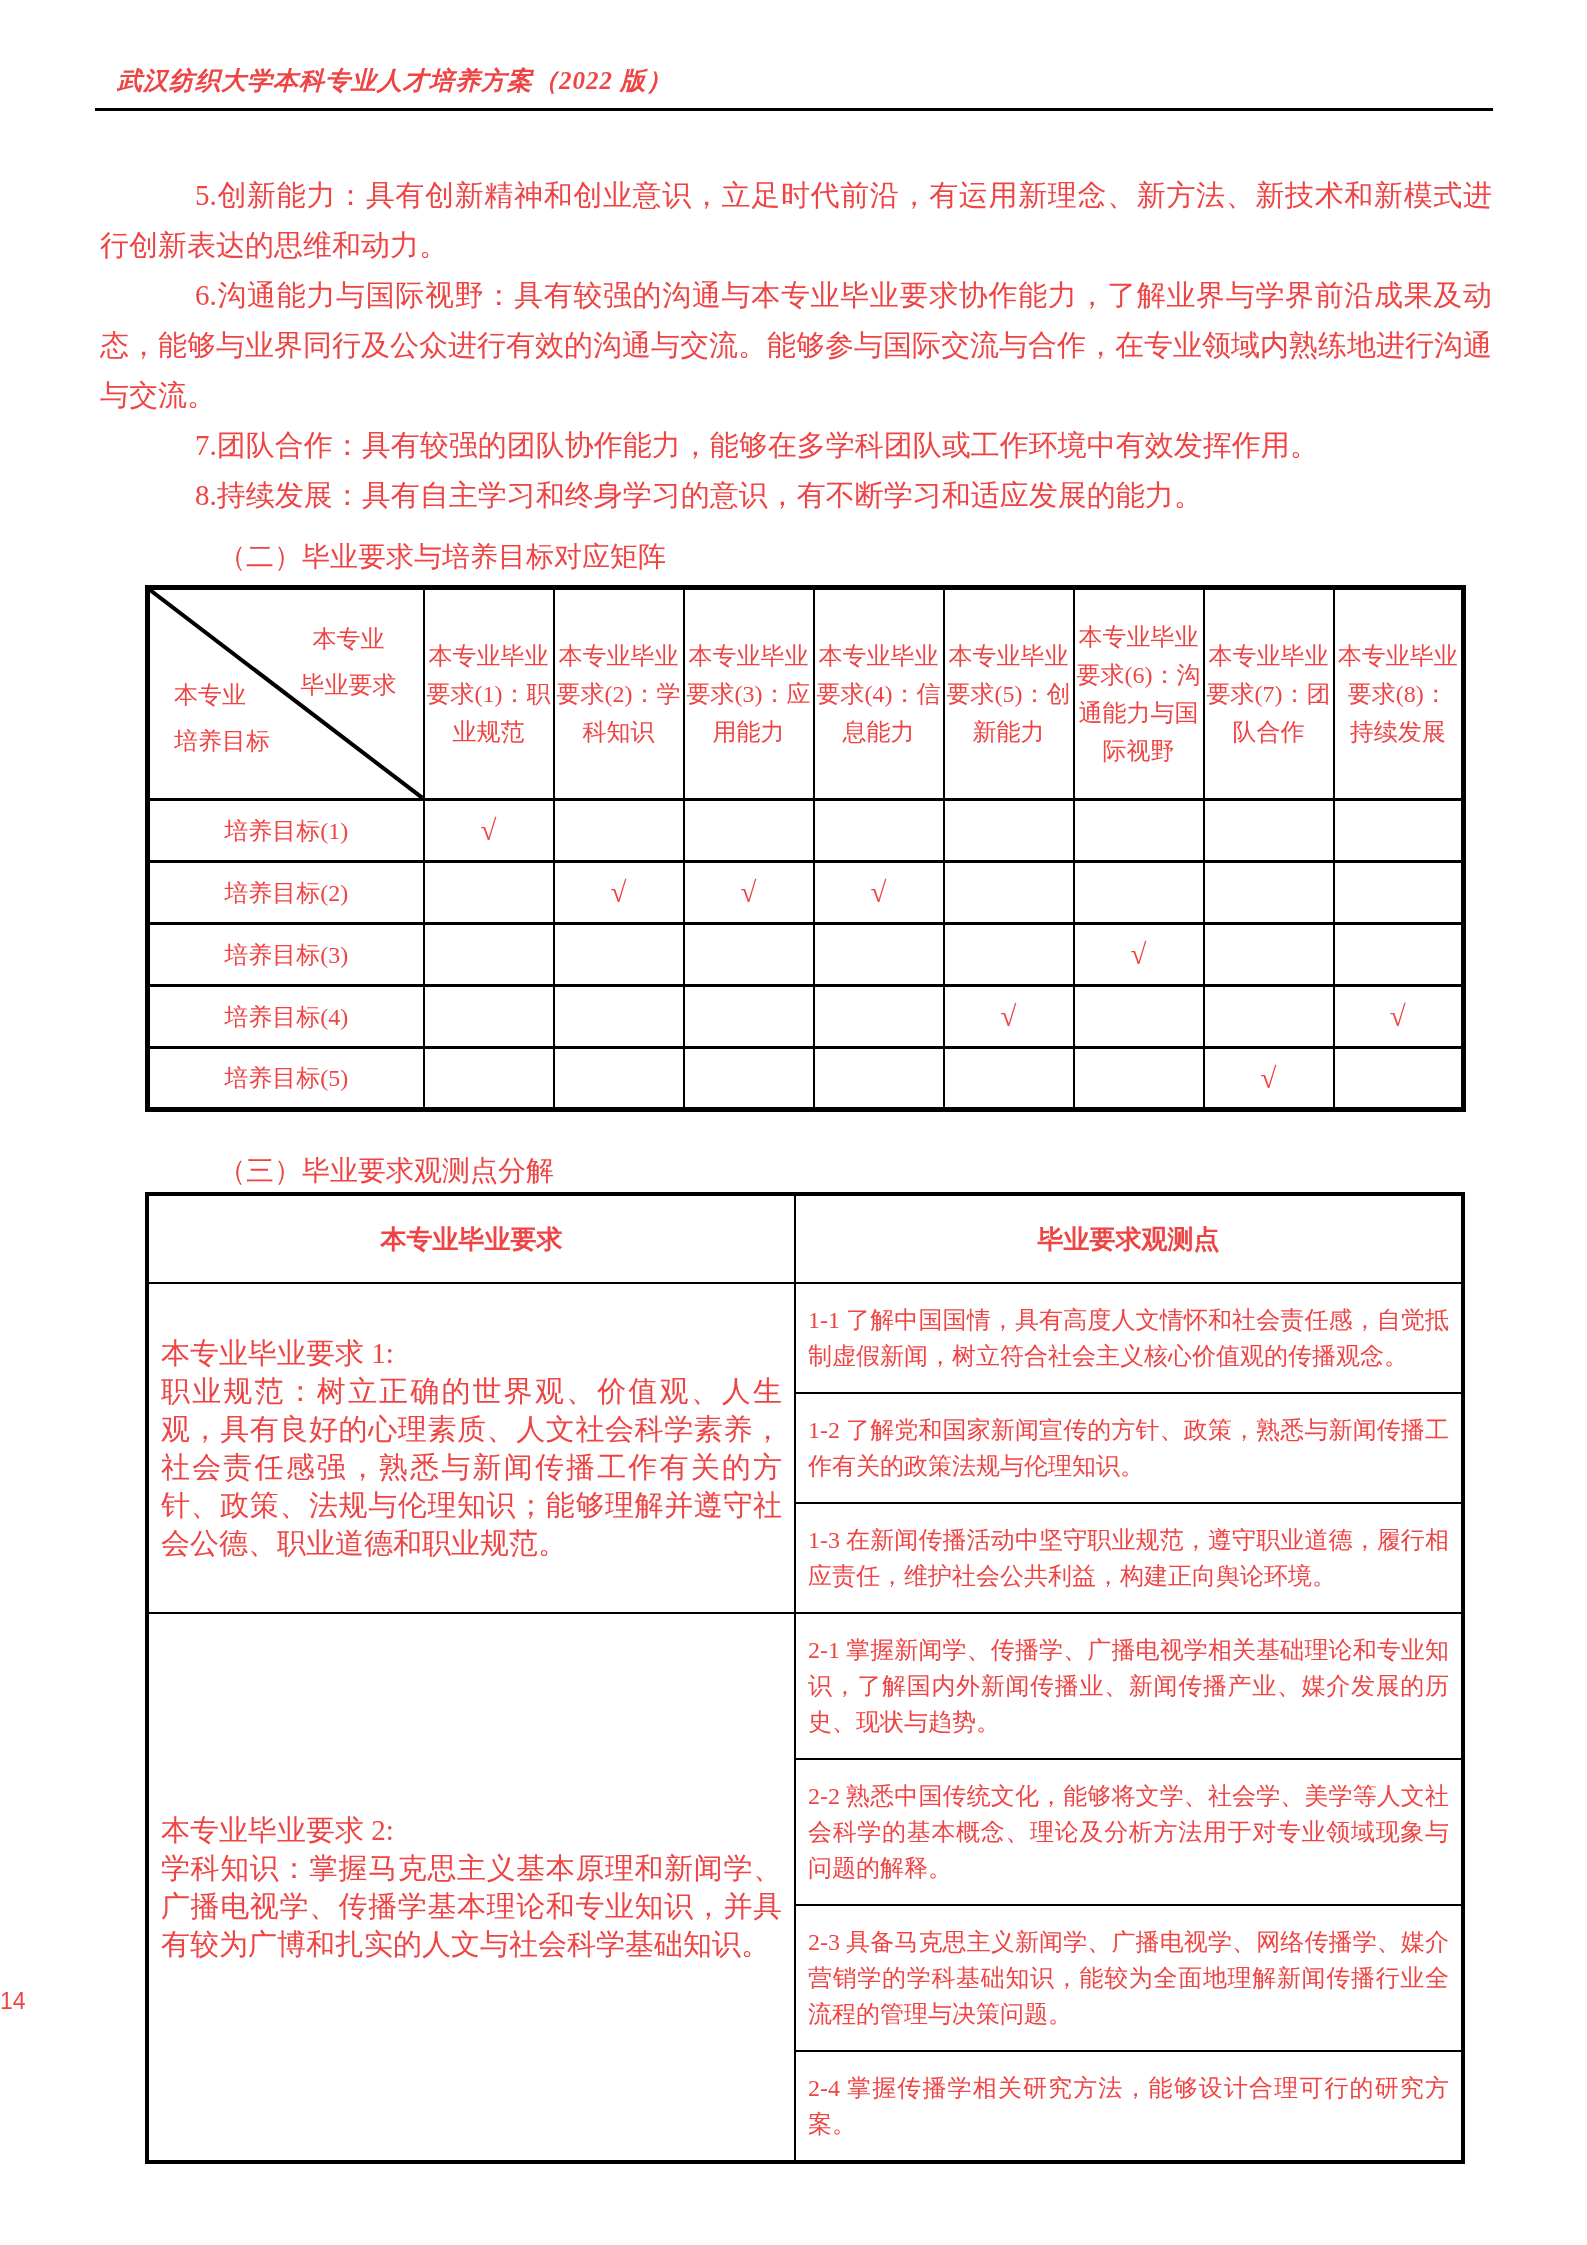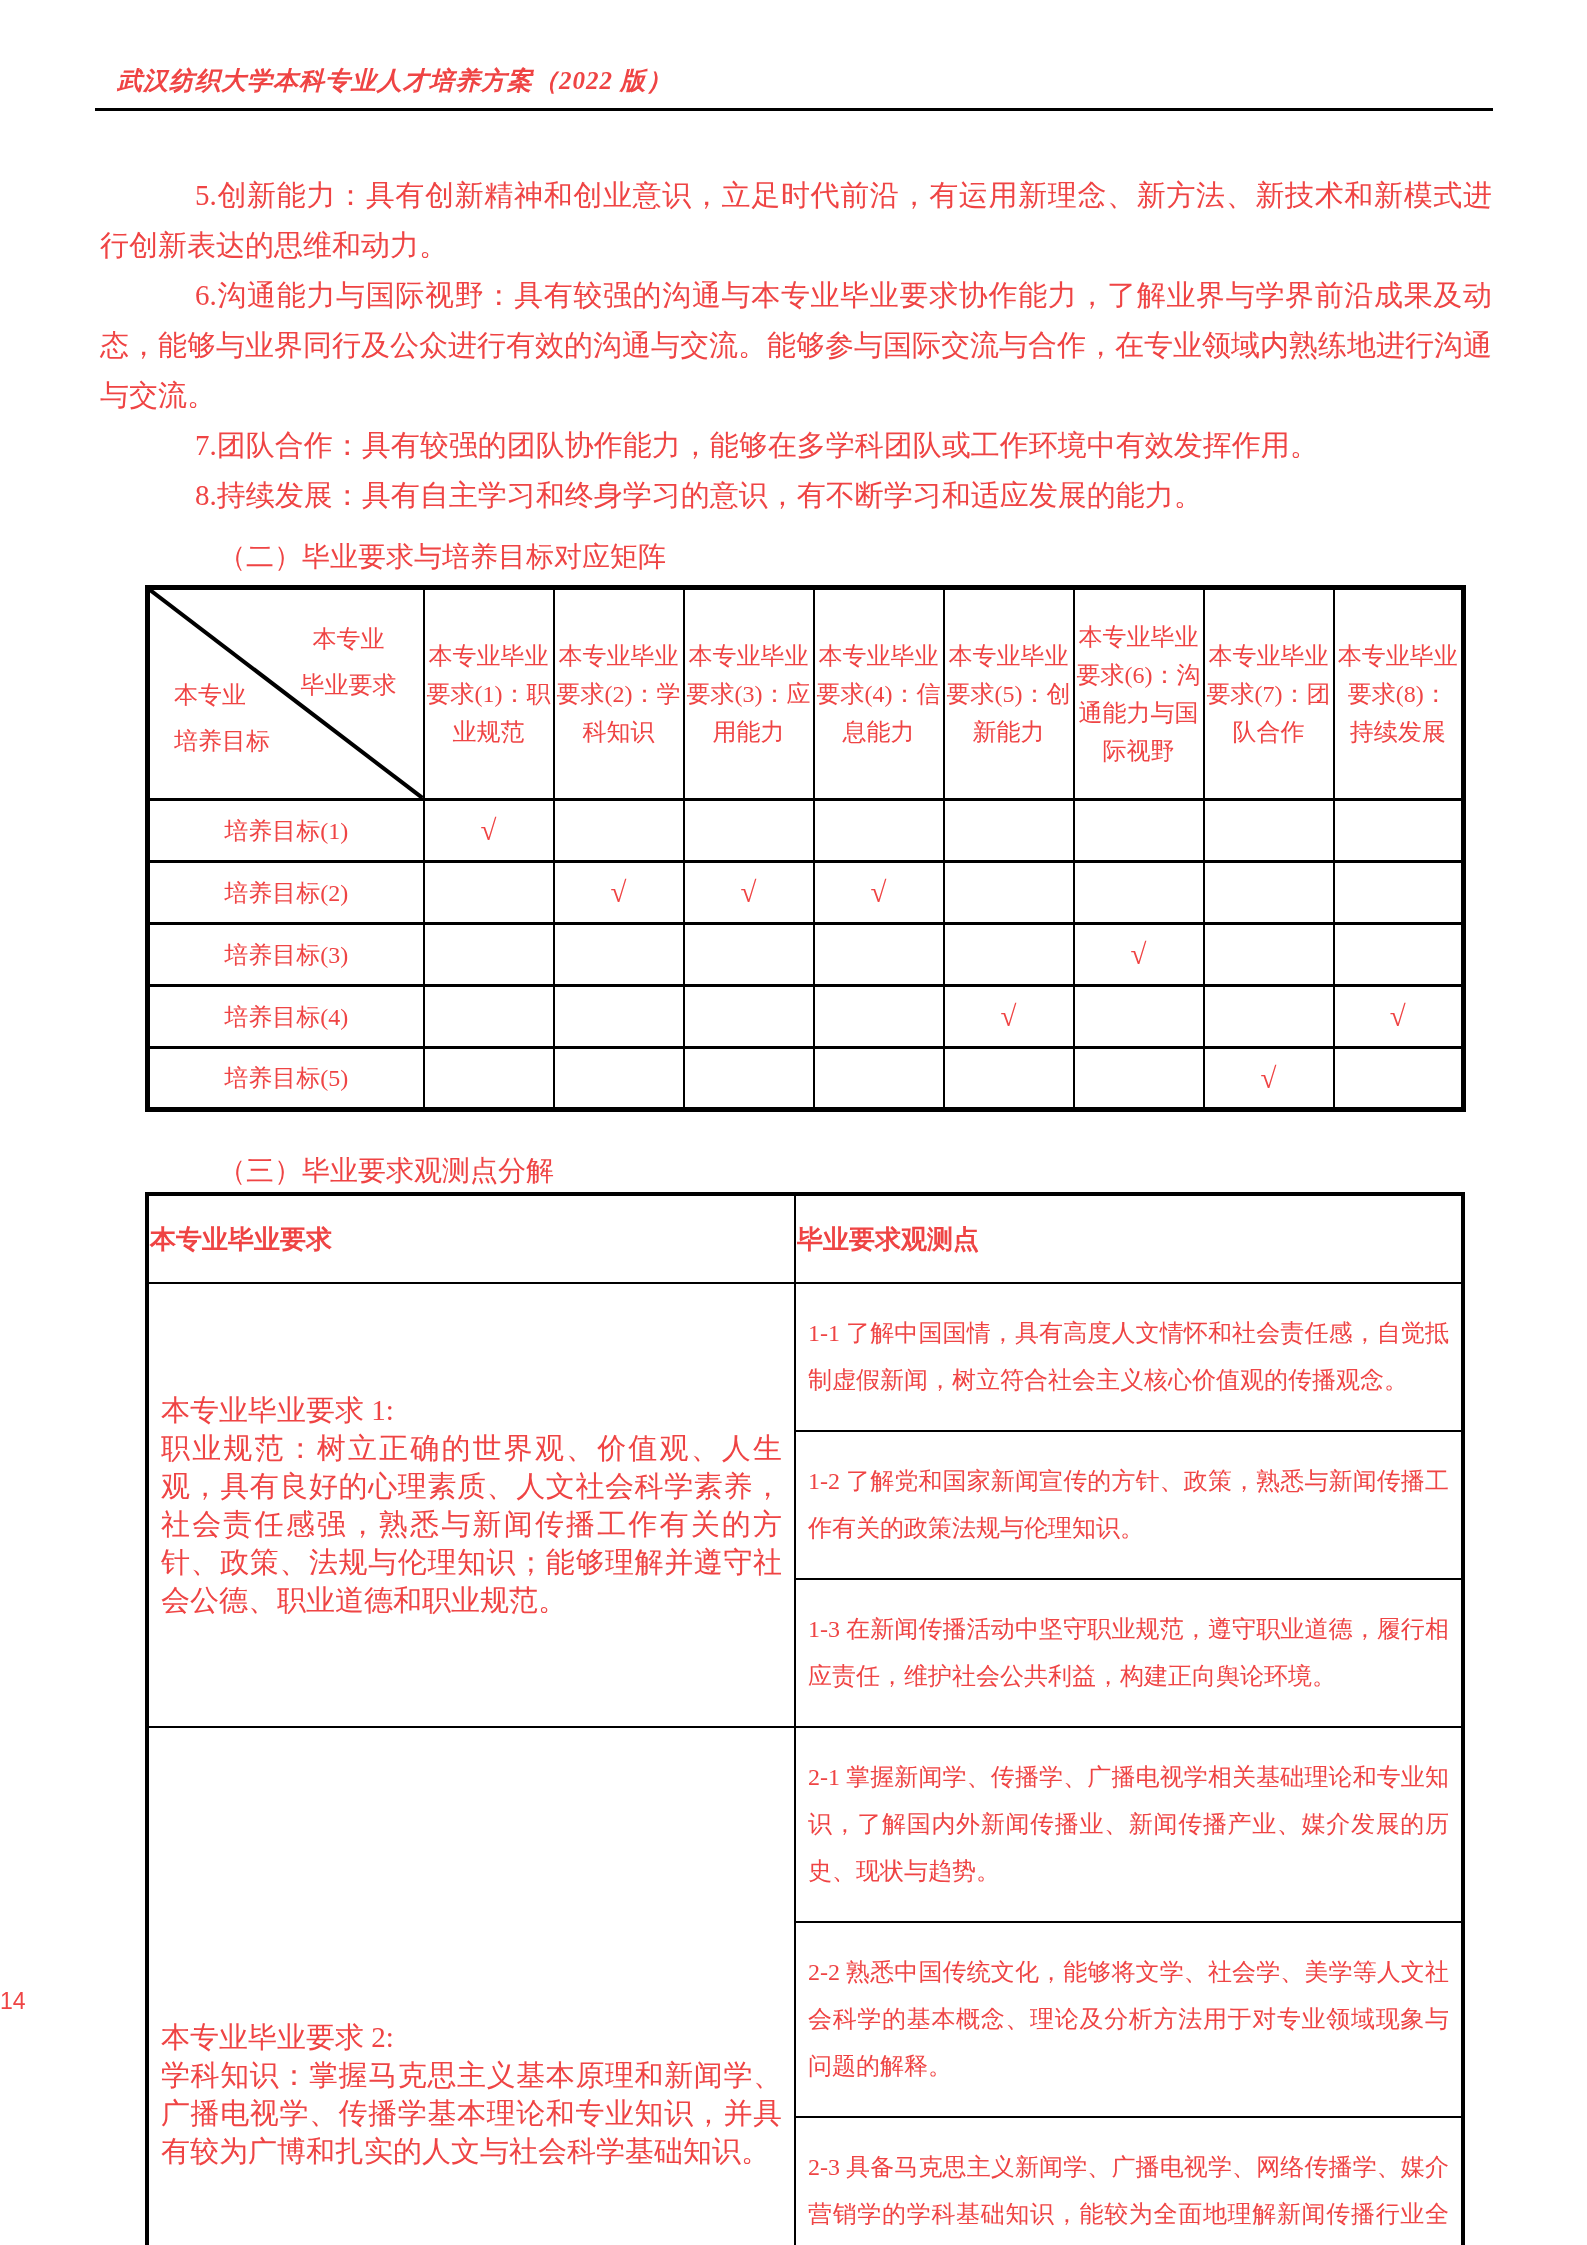--- a/index.html
+++ b/index.html
@@ -48,23 +48,23 @@
     position:absolute; bottom:34px; left:24px; text-align:left;
     white-space:pre-line; font-size:24px; line-height:46px;
   }
 
   
   .obs {
     position:absolute; left:145px; top:1192px; width:1316px;
     border-collapse:collapse; table-layout:fixed; border:4px solid #000;
   }
   .obs th, .obs td { border:2px solid #000; }
-  .obs th { height:84px; font-size:26px; font-weight:bold; text-align:left; vertical-align:middle; }
+  .obs th { height:84px; font-size:26px; font-weight:bold; text-align:center; vertical-align:middle; }
   .obs td.point {
-    font-size:24px; line-height:47px; padding:26px 12px;
+    font-size:24px; line-height:36px; padding:18px 12px;
     text-align:justify; word-break:break-all; vertical-align:middle;
   }
   .obs td.req {
     font-size:29px; line-height:38px; padding:14px 12px;
     vertical-align:middle; text-align:justify; word-break:break-all;
   }
   .req-title { text-align:left; }
   tr.rh88 { height:88px; } tr.rh92 { height:92px; }
   tr.rh106 { height:106px; } tr.rh110 { height:110px; } tr.rh86 { height:86px; }
 

